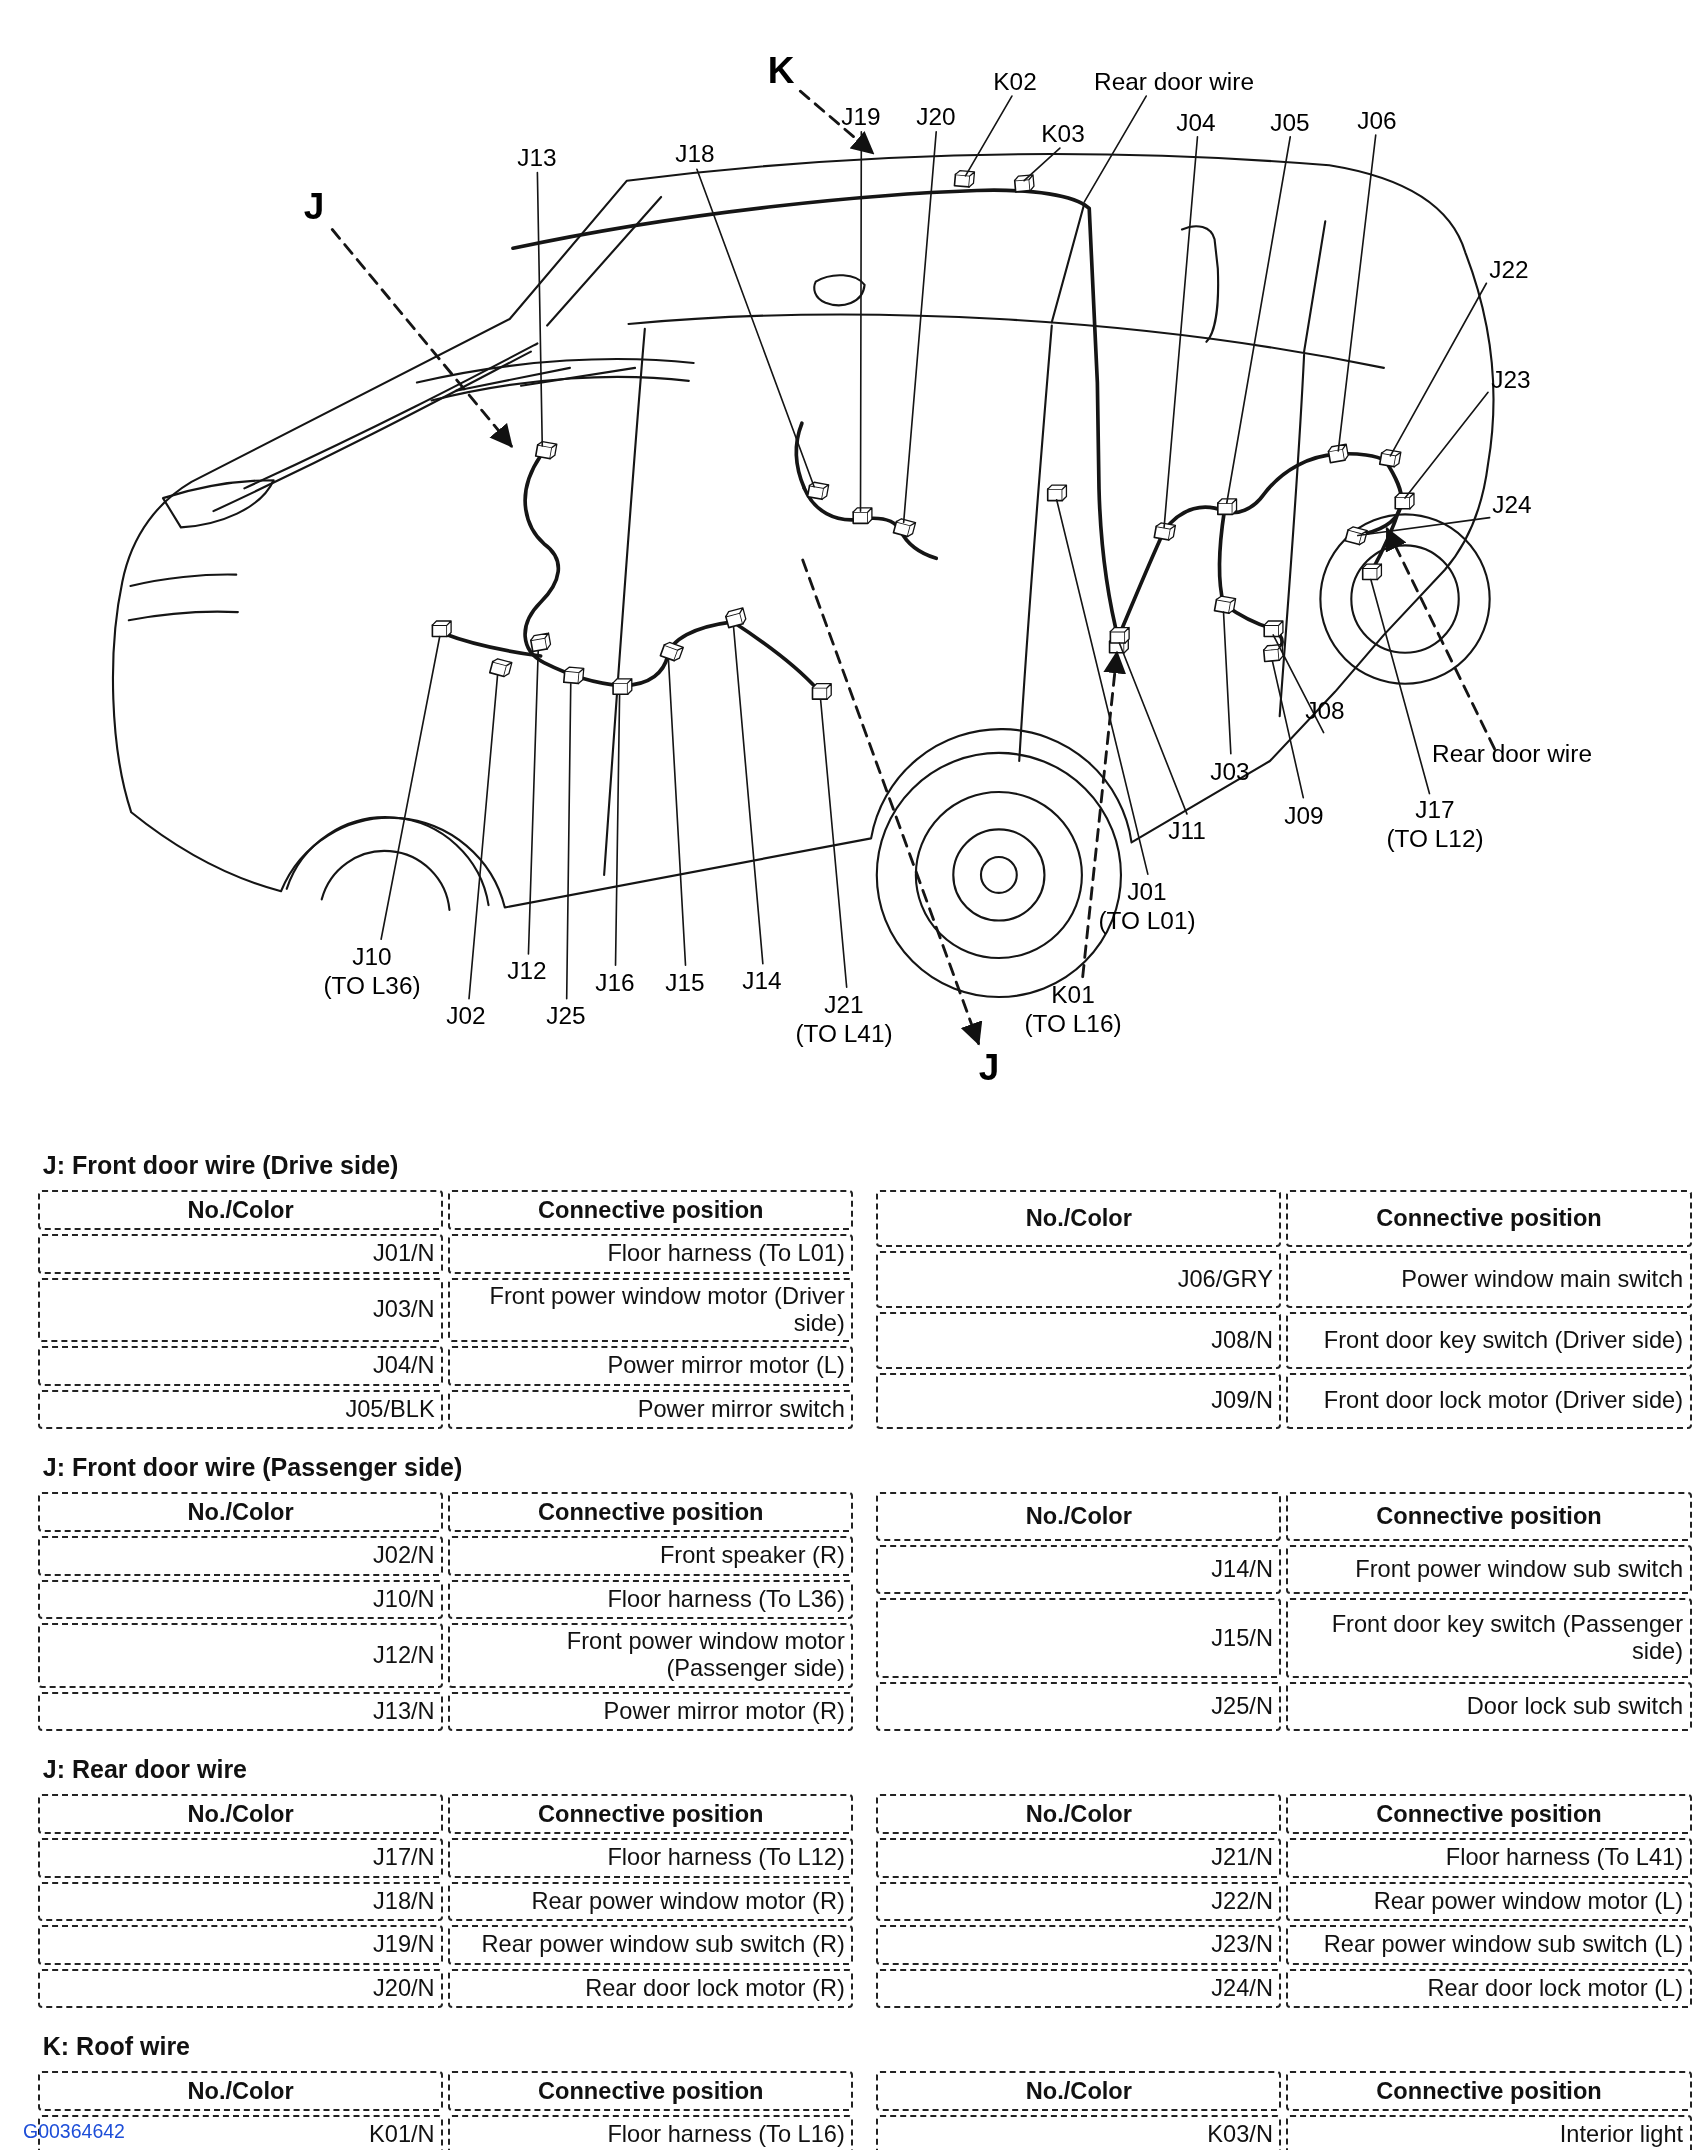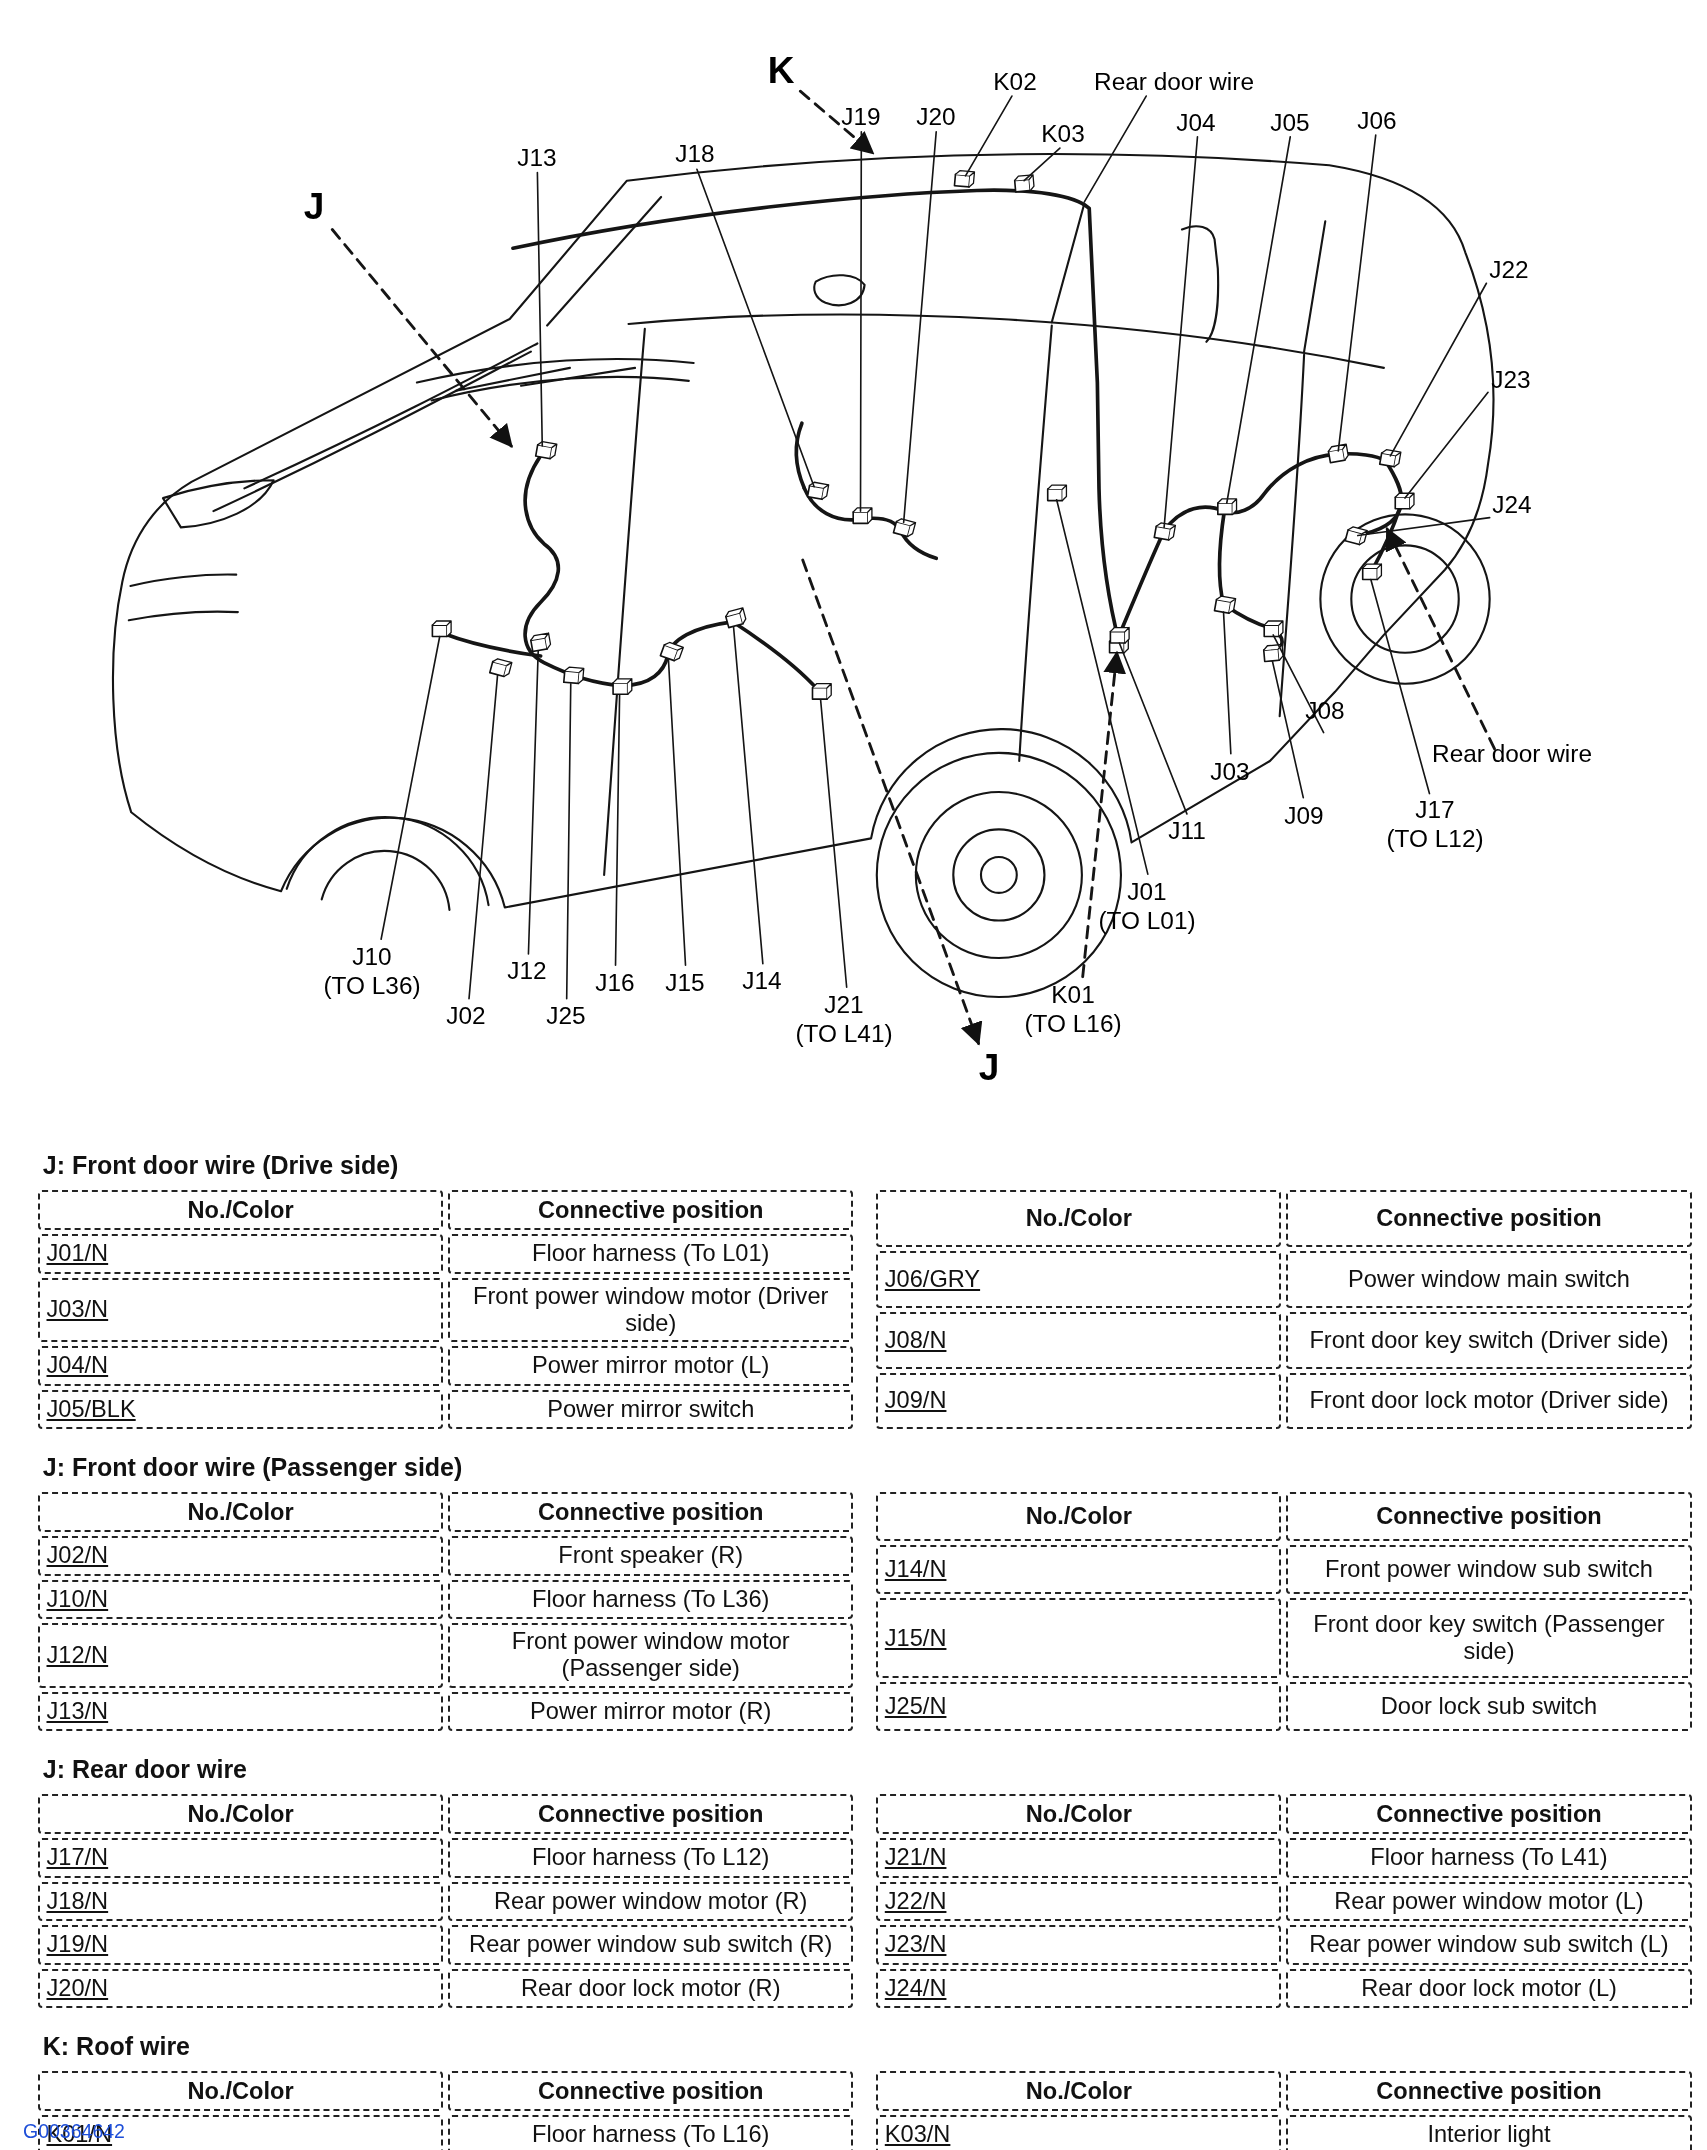--- a/index.html
+++ b/index.html
@@ -24,22 +24,22 @@
   .tables{padding:4.9px 11.4px 0 33px;}
   .section{margin-bottom:19.5px;}
   .section-title{font-size:25px;font-weight:bold;margin:0 0 6.5px 9.8px;}
   .tbl-pair{display:flex;gap:13px;}
   table.wiretbl{border-collapse:separate;border-spacing:5.7px 4.1px;width:50%;table-layout:fixed;}
   table.wiretbl th, table.wiretbl td{
     border:2px dashed #222;border-radius:4.1px;
     font-size:23.6px;padding:3.3px 6.5px;height:29px;overflow:hidden;
   }
   table.wiretbl th{font-weight:bold;}
-  td.no{width:151px;text-align:left;text-decoration:underline;}
-  td.pos{text-align:center;padding-left:9.8px;}
+  td.no{width:151px;text-align:right;}
+  td.pos{text-align:right;padding-left:9.8px;}
   .figure-code{
     position:absolute;left:23px;bottom:8.1px;
     font-size:19.5px;color:#1d4ed8;
   }
 </style>
 </head>
 <body>
 
 <div class="page">
 

